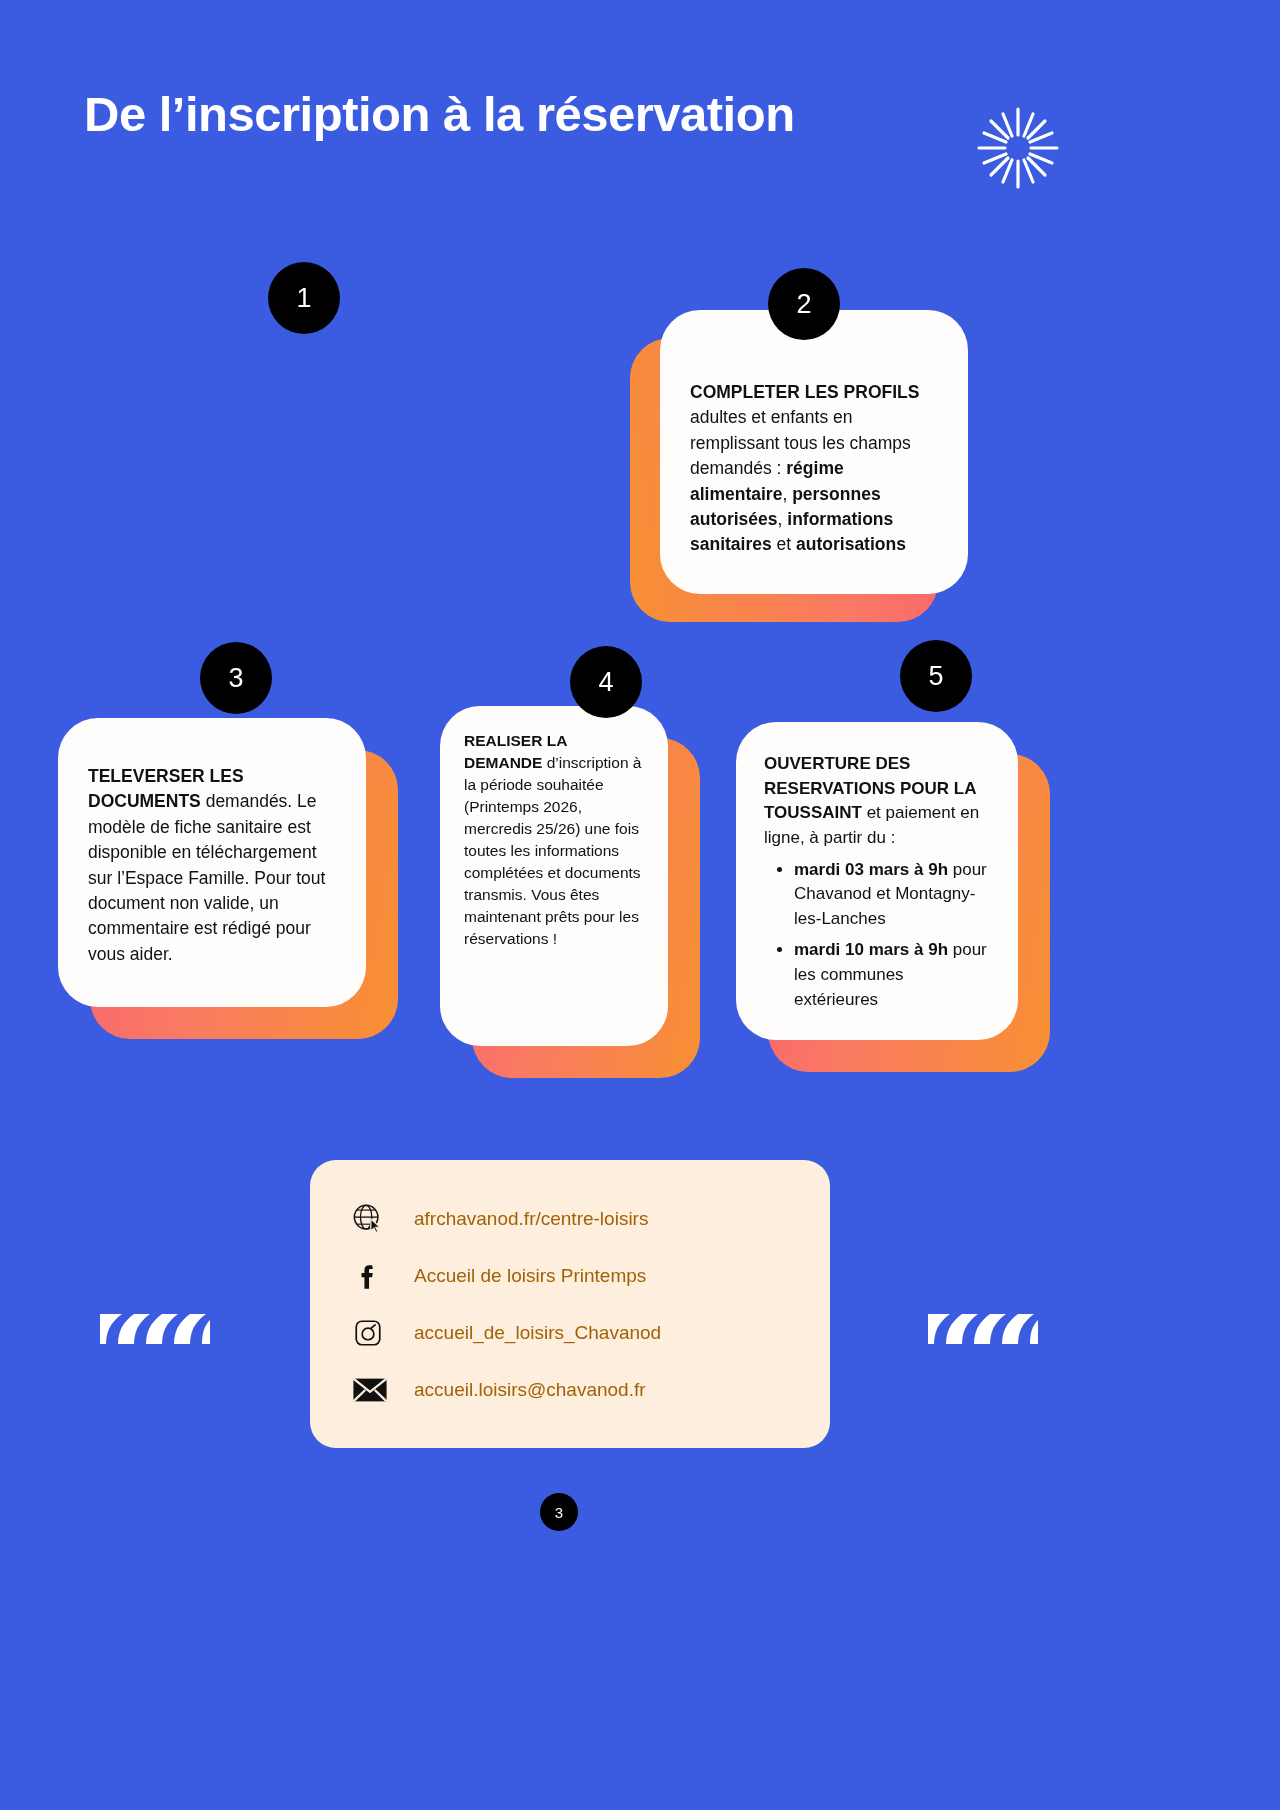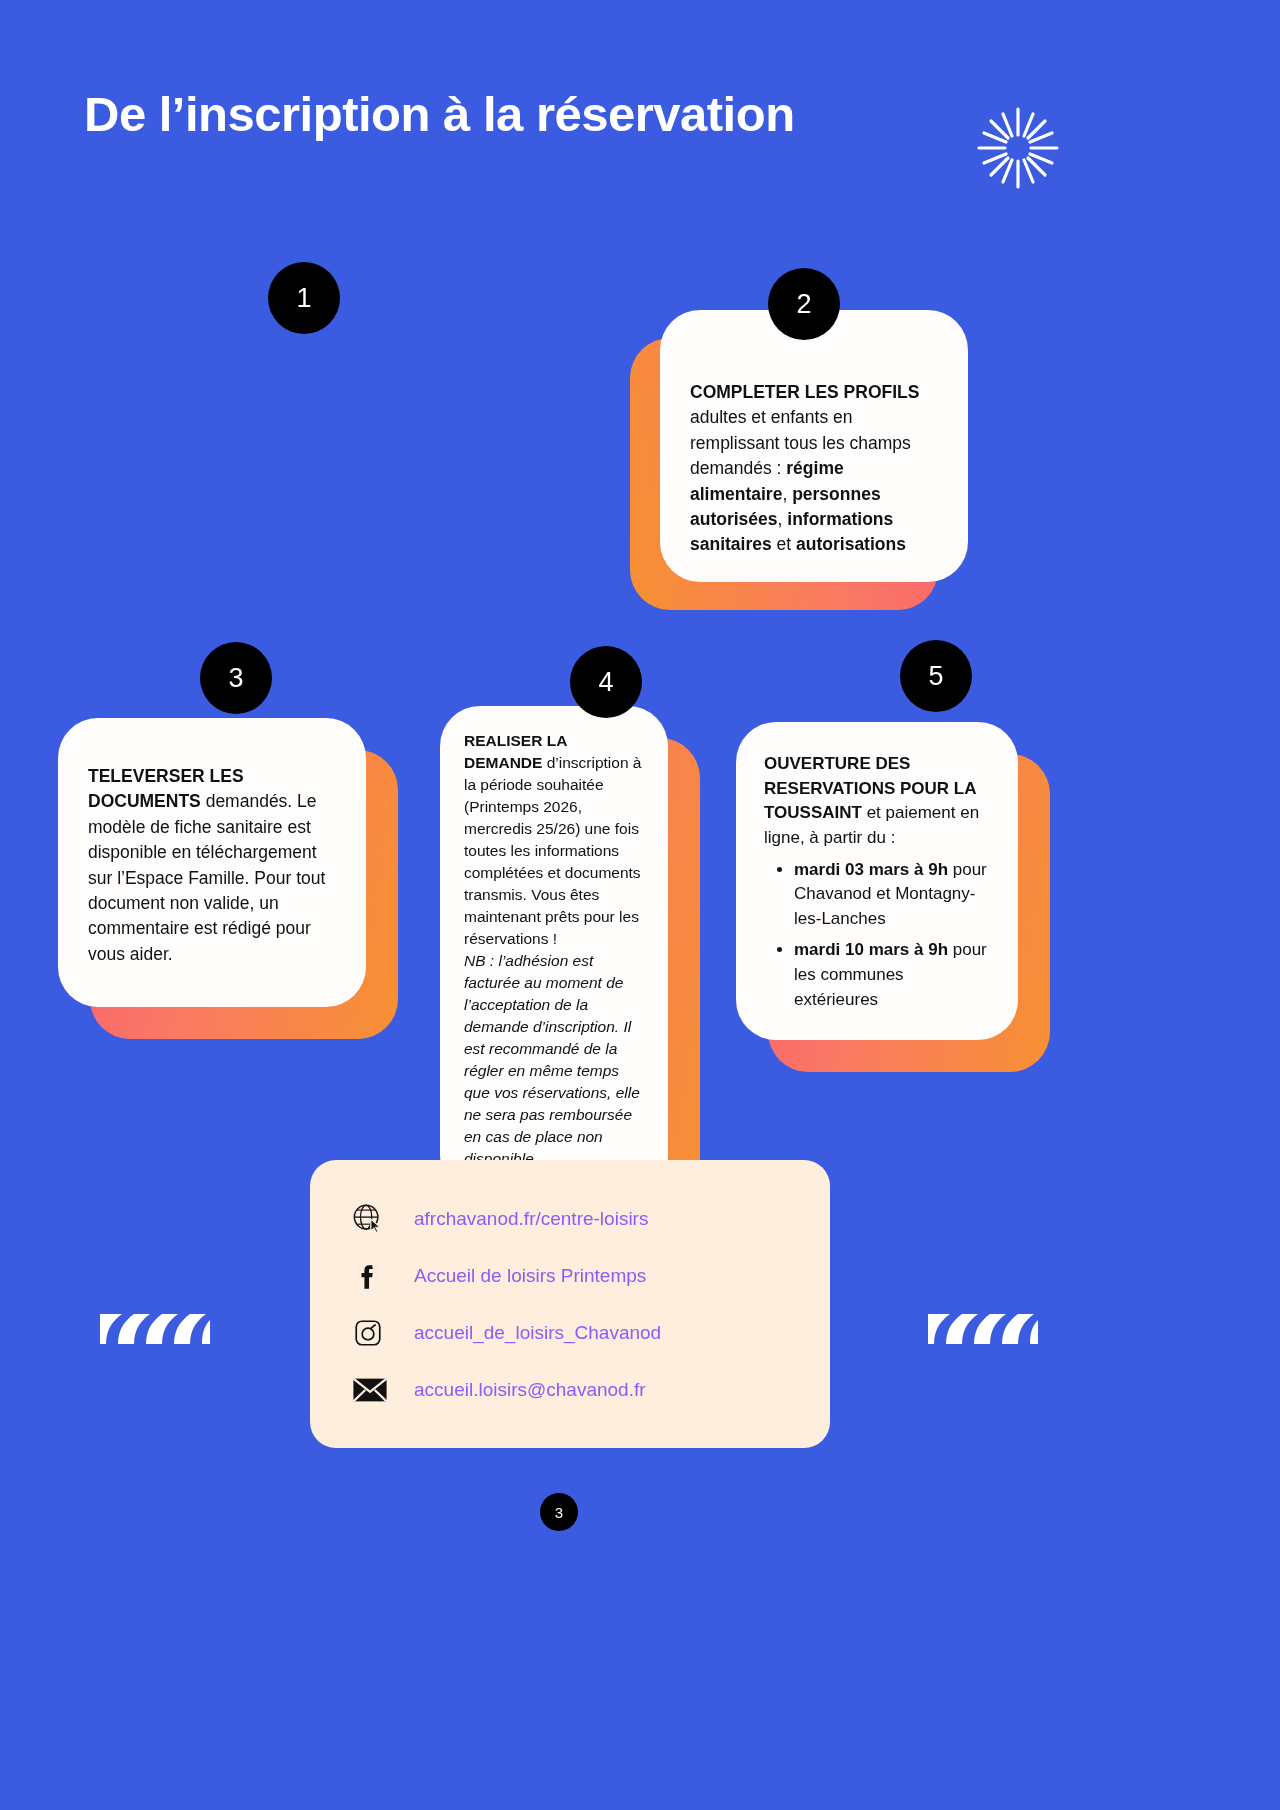--- a/index.html
+++ b/index.html
@@ -64,21 +64,21 @@
     z-index: 5;
   }
 
   
   #card1 { left: 110px; top: 340px; width: 312px; }
   #card1 .card-body { font-size: 17.5px; text-align: justify; min-height: 196px; padding: 44px 34px 40px 34px; }
   #badge1 { left: 268px; top: 262px; }
 
   
   #card2 { left: 660px; top: 310px; width: 308px; }
-  #card2 .card-body { font-size: 17.5px; min-height: 232px; padding: 70px 32px 24px 30px; }
+  #card2 .card-body { font-size: 17.5px; min-height: 232px; padding: 70px 32px 36px 30px; }
   #badge2 { left: 768px; top: 268px; }
 
   
   #card3 { left: 58px; top: 718px; width: 308px; }
   #card3 .card-body { font-size: 17.5px; min-height: 258px; padding: 46px 30px 40px 30px; }
   #badge3 { left: 200px; top: 642px; }
 
   
   #card4 { left: 440px; top: 706px; width: 228px; }
   #card4 .card-body { font-size: 15.5px; min-height: 340px; padding: 24px 22px 26px 24px; line-height: 1.42; }
@@ -107,21 +107,21 @@
     padding-left: 42px;
   }
   .contact-icon {
     width: 46px; height: 40px;
     display: flex; align-items: center; justify-content: flex-start;
     flex: 0 0 46px;
     color: #111;
   }
   .contact-text {
     font-size: 19px;
-    color: #8b5cf6;
+    color: #a16207;
     margin-left: 16px;
     white-space: nowrap;
   }
 
   
   .stripes { position: absolute; width: 110px; height: 48px; }
   #stripes-left { left: 100px; top: 1296px; }
   #stripes-right { left: 928px; top: 1296px; }
 
   
@@ -186,21 +186,20 @@
     <div class="card-shadow"></div>
     <div class="card-body">
       <p><b>TELEVERSER LES DOCUMENTS</b><span> demandés. Le modèle de fiche sanitaire est disponible en téléchargement sur l’Espace Famille. Pour tout document non valide, un commentaire est rédigé pour vous aider.</span></p>
     </div>
   </div>
 
   <div class="card-wrap" id="card4">
     <div class="card-shadow"></div>
     <div class="card-body">
       <p><b>REALISER LA DEMANDE</b><span> d’inscription à la période souhaitée (Printemps 2026, mercredis 25/26) une fois toutes les informations complétées et documents transmis. Vous êtes maintenant prêts pour les réservations !</span></p>
-      <p><i>NB : l’adhésion est facturée au moment de l’acceptation de la demande d’inscription. Il est recommandé de la régler en même temps que vos réservations, elle ne sera pas remboursée en cas de place non disponible.</i></p>
     </div>
   </div>
 
   <div class="card-wrap" id="card5">
     <div class="card-shadow"></div>
     <div class="card-body">
       <p><b>OUVERTURE DES RESERVATIONS POUR LA TOUSSAINT</b><span> et paiement en ligne, à partir du :</span></p>
       <ul class="bullets">
         <li><b>mardi 03 mars à 9h</b><span> pour Chavanod et Montagny-les-Lanches</span></li>
         <li><b>mardi 10 mars à 9h</b><span> pour les communes extérieures</span></li>

